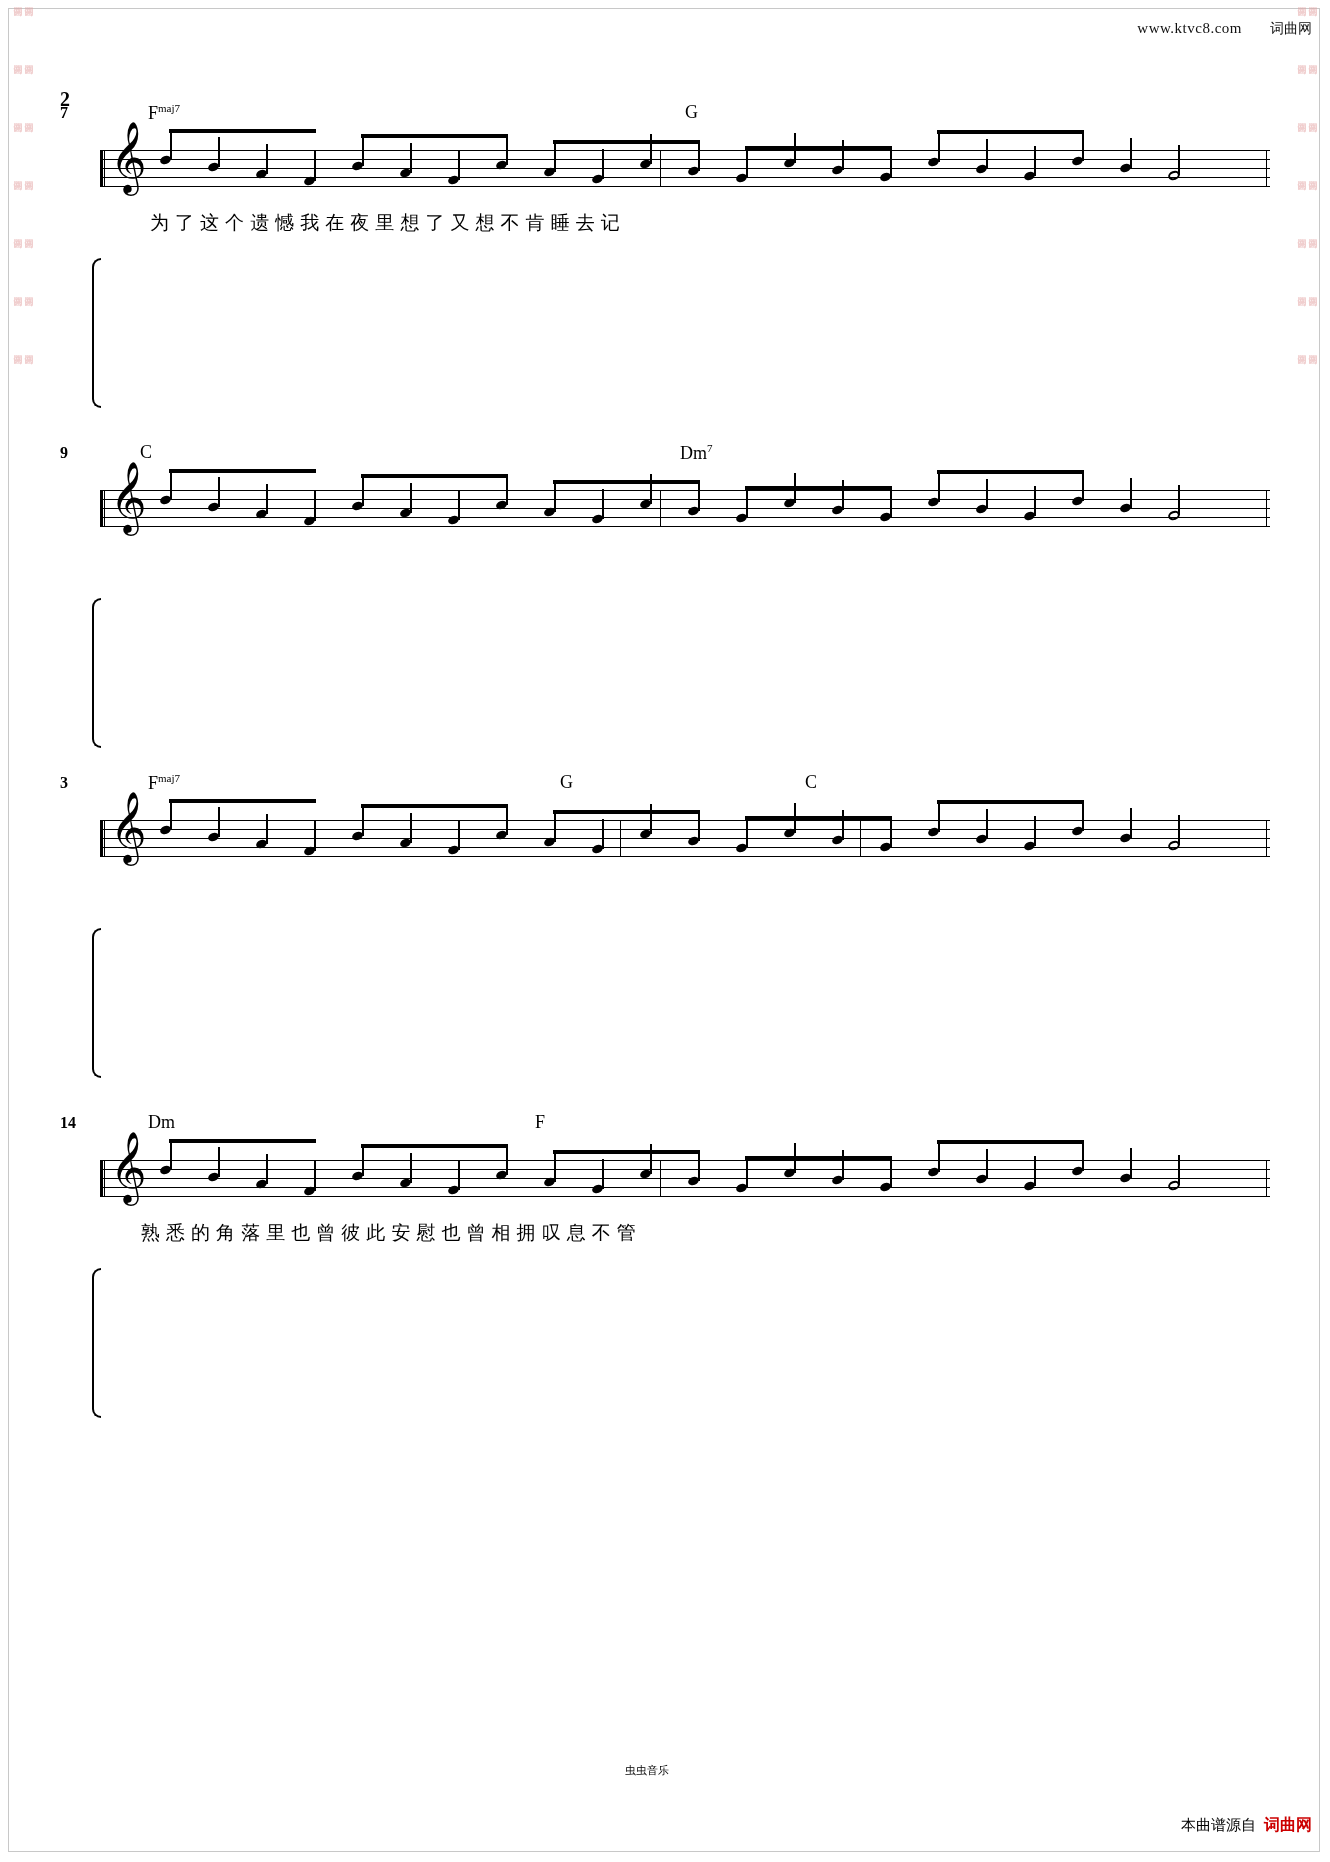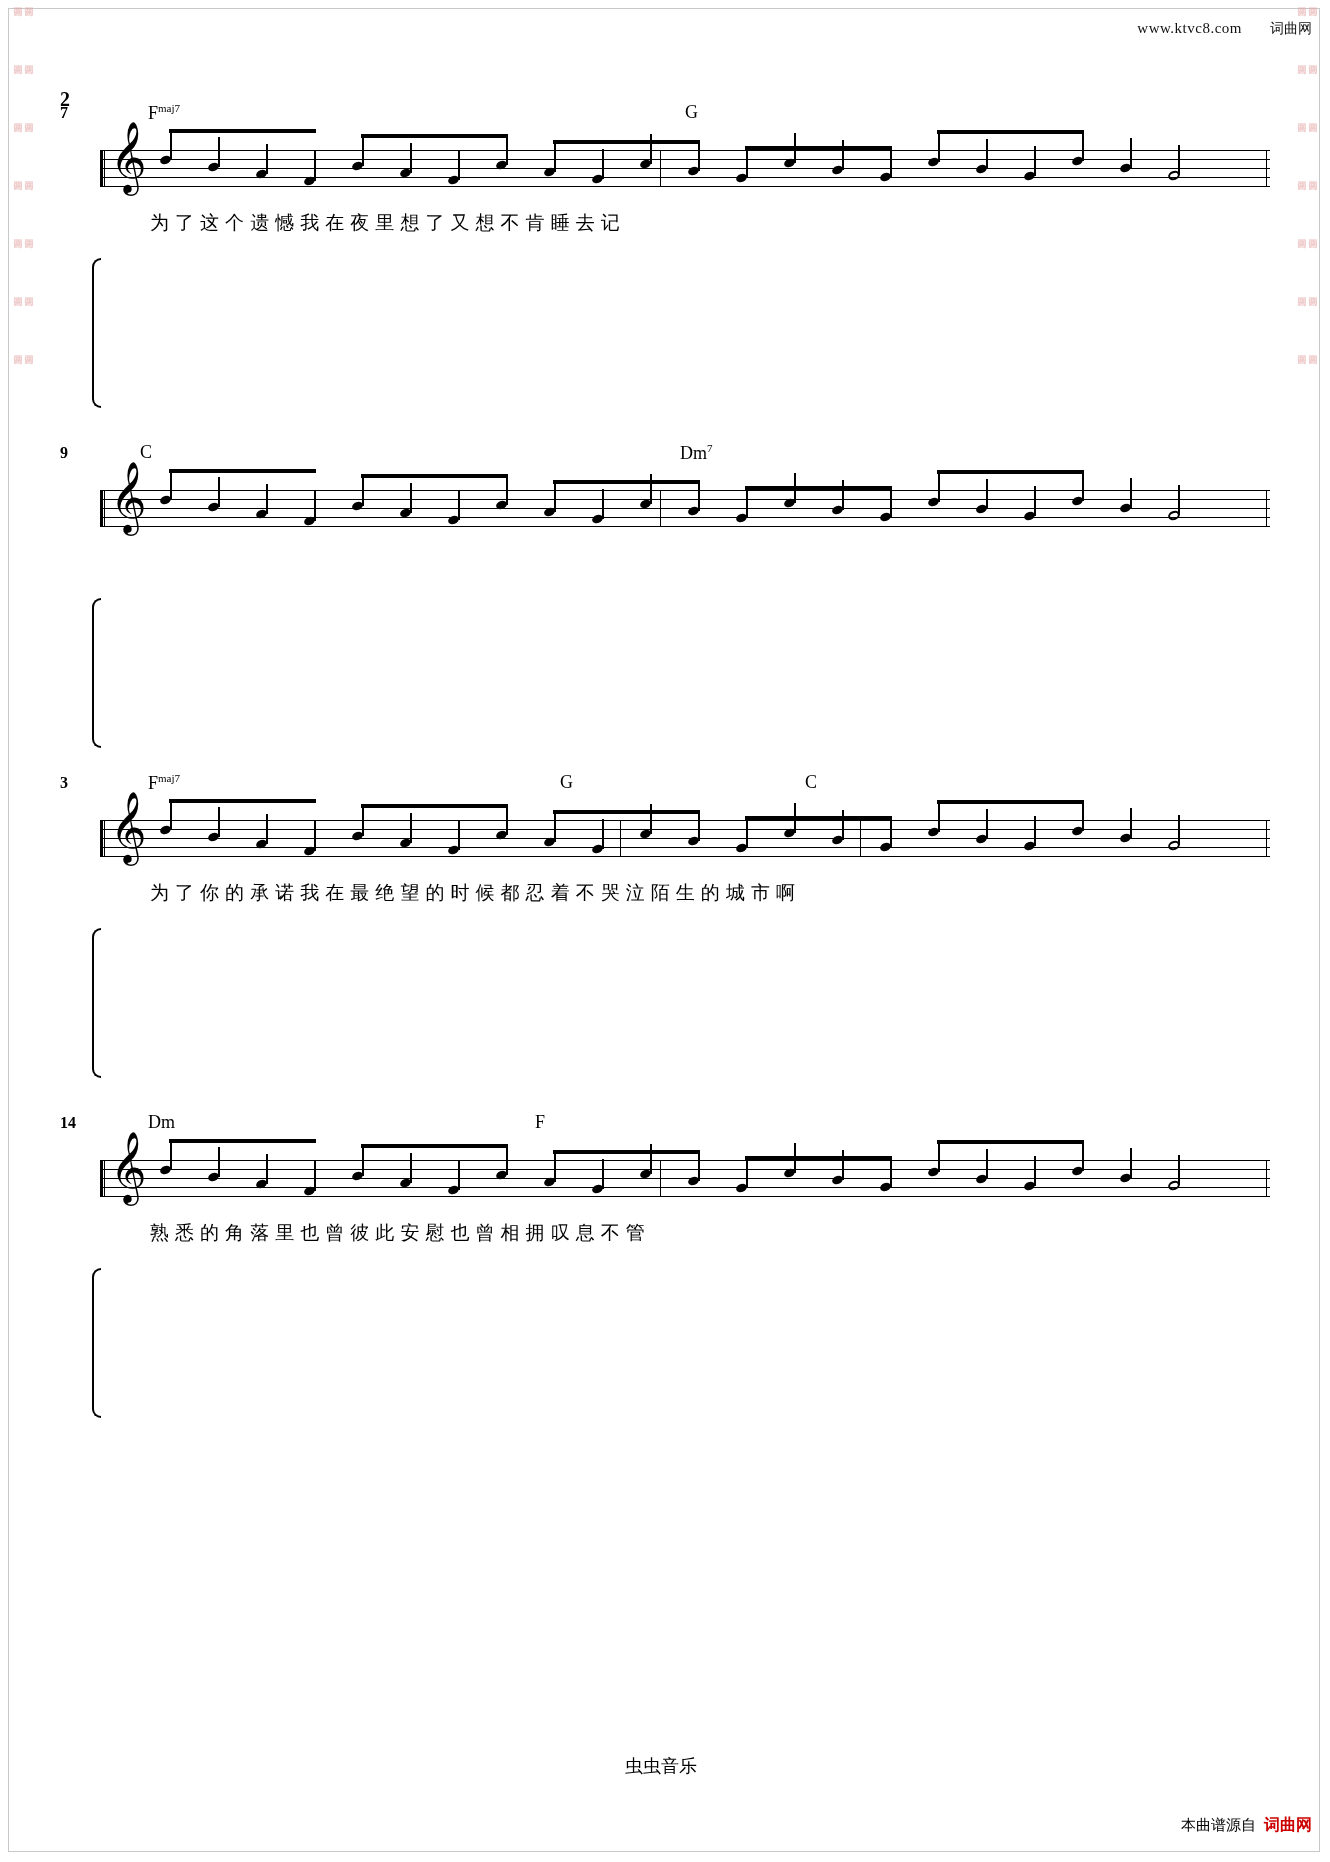--- a/index.html
+++ b/index.html
@@ -178,21 +178,21 @@
   }
   .beam {
     position: absolute;
     height: 4px;
     background: #000;
   }
 
   .footer-note {
     position: absolute;
     font-family: Liberation Mono, monospace;
-    font-size: 18px;
+    font-size: 11px;
     text-align: right;
   }
   .footer-credit {
     position: absolute;
     right: 18px;
     bottom: 26px;
     display: flex;
     align-items: baseline;
     gap: 8px;
     font-family: "DejaVu Sans", sans-serif;
@@ -416,21 +416,20 @@
           <div class="notehead" style="left: 1020px; top: 26px;"></div>
           <div class="stem" style="left: 1030px; top: 0px; height: 30px;"></div>
           <div class="notehead open" style="left: 1068px; top: 33px;"></div>
           <div class="stem" style="left: 1078px; top: 7px; height: 30px;"></div>
           <div class="beam" style="left: 69px; width: 147px; top: -9px;"></div>
           <div class="beam" style="left: 261px; width: 147px; top: -4px;"></div>
           <div class="beam" style="left: 453px; width: 147px; top: 2px;"></div>
           <div class="beam" style="left: 645px; width: 147px; top: 8px;"></div>
           <div class="beam" style="left: 837px; width: 147px; top: -8px;"></div>
         </div>
-        <div class="lyrics" style="left: 90px; top: 102px;">为 了 你 的 承 诺 我 在 最 绝 望 的 时 候  都 忍 着 不 哭 泣     陌 生 的 城  市 啊</div>
         <div class="brace" style="top: 150px; height: 150px;"></div>
       </div>
       <div class="system" style="top: 1118px; height: 300px;">
         <div class="measure-num">14</div>
         <div class="chord" style="left: 88px; top: -6px;">Dm</div>
         <div class="chord" style="left: 475px; top: -6px;">F</div>
         <div class="staff" style="top: 30px; height: 60px;">
           <div class="line" style="top: 12px;"></div>
           <div class="line" style="top: 21px;"></div>
           <div class="line" style="top: 30px;"></div>
@@ -484,21 +483,21 @@
           <div class="notehead" style="left: 1020px; top: 26px;"></div>
           <div class="stem" style="left: 1030px; top: 0px; height: 30px;"></div>
           <div class="notehead open" style="left: 1068px; top: 33px;"></div>
           <div class="stem" style="left: 1078px; top: 7px; height: 30px;"></div>
           <div class="beam" style="left: 69px; width: 147px; top: -9px;"></div>
           <div class="beam" style="left: 261px; width: 147px; top: -4px;"></div>
           <div class="beam" style="left: 453px; width: 147px; top: 2px;"></div>
           <div class="beam" style="left: 645px; width: 147px; top: 8px;"></div>
           <div class="beam" style="left: 837px; width: 147px; top: -8px;"></div>
         </div>
-        <div class="lyrics" style="left: 90px; top: 102px;">熟 悉 的 角 落 里        也 曾 彼 此 安 慰 也   曾 相 拥 叹 息 不 管</div>
+        <div class="lyrics" style="left: 81px; top: 102px;">熟 悉 的 角 落 里        也 曾 彼 此 安 慰 也   曾 相 拥 叹 息 不 管</div>
         <div class="brace" style="top: 150px; height: 150px;"></div>
       </div>
     </div>
 
   <div class="footer-note" style="left:625px; bottom:84px;">虫虫音乐</div>
 
   <div class="footer-credit">
     <span>本曲谱源自</span>
     <span class="brand">词曲网</span>
   </div>

